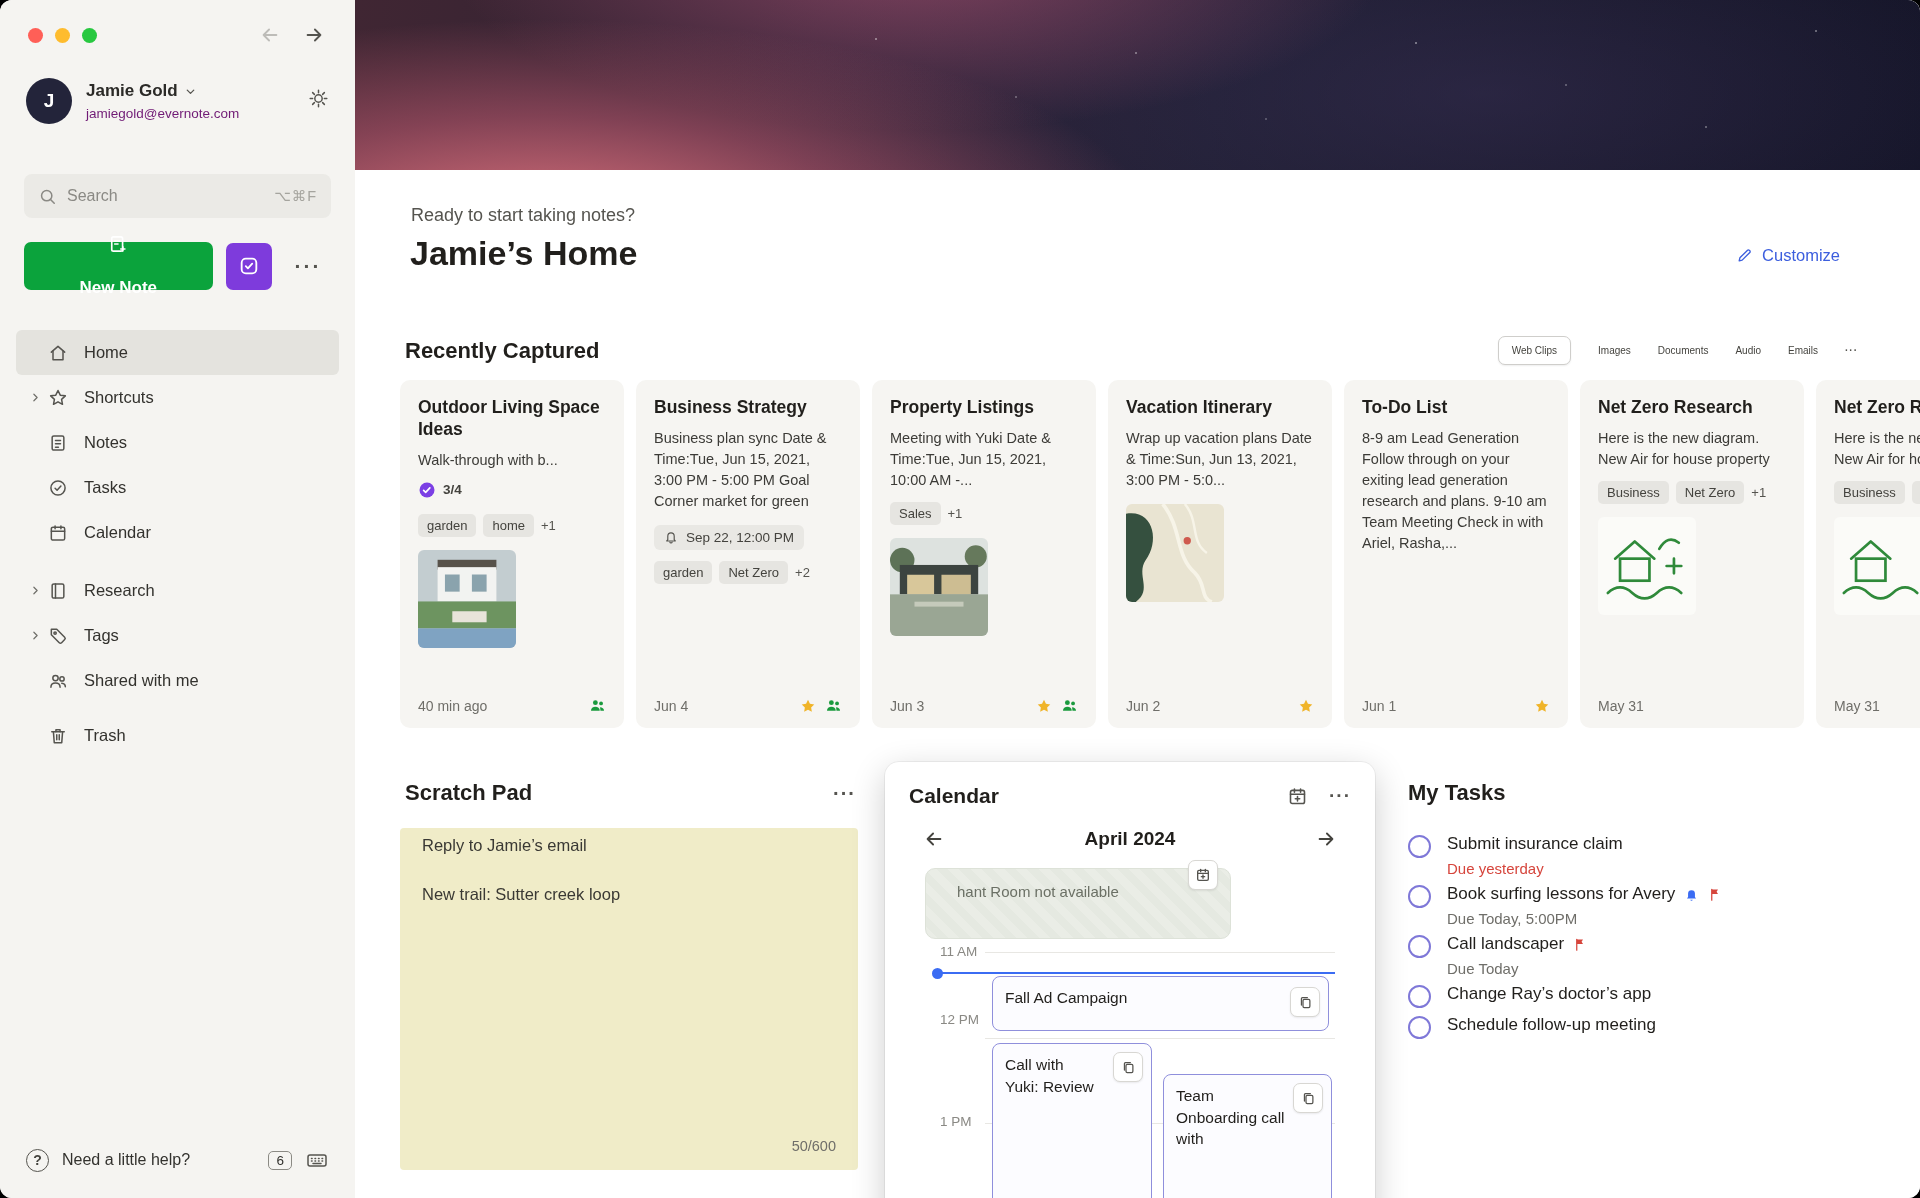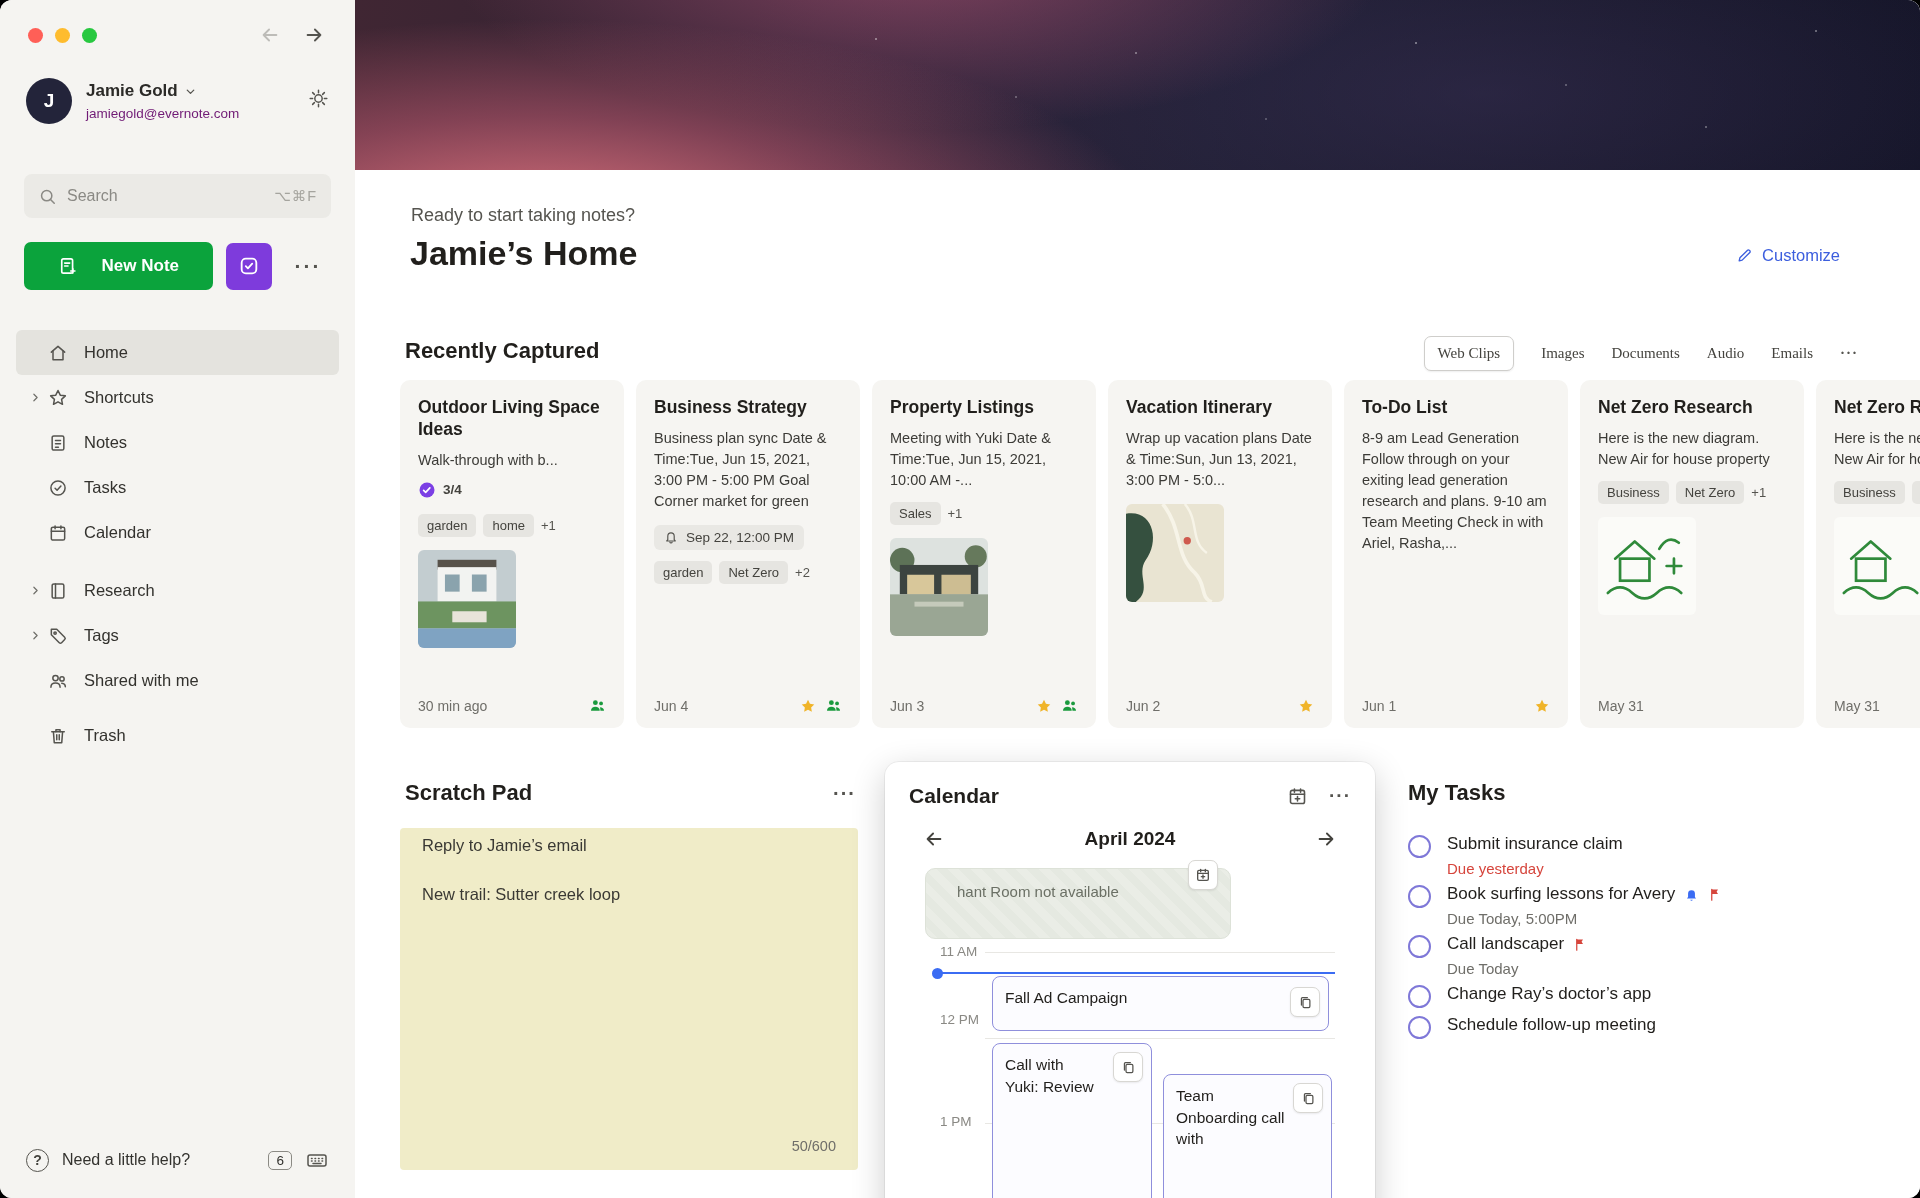--- a/index.html
+++ b/index.html
@@ -24,21 +24,21 @@
   .user-name .icon{color:#55544f;}
   .user-email{font-size:13.5px;color:#701a75;margin-top:5px;}
   .gear-btn{margin-left:auto;color:#55544f;padding-top:10px;}
 
   .searchbox{position:absolute;top:174px;left:24px;right:24px;height:44px;background:#ebeae6;border-radius:8px;display:flex;align-items:center;padding:0 14px;box-sizing:border-box;}
   .searchbox .icon{color:#8a8984;}
   .search-label{font-size:16px;color:#8a8984;margin-left:10px;}
   .search-kbd{margin-left:auto;font-size:14.5px;color:#a5a49e;letter-spacing:1px;}
 
   .actions{position:absolute;top:242px;left:24px;right:24px;display:flex;gap:13px;align-items:center;}
-  .btn-new{height:48px;width:192px;background:#0ba33c;border-radius:7px;color:#fff;font-size:17px;font-weight:700;display:flex;align-items:center;justify-content:center;gap:24px;box-sizing:border-box;}
+  .btn-new{height:48px;width:192px;background:#0ba33c;border-radius:7px;color:#fff;font-size:17px;font-weight:700;display:flex;align-items:center;justify-content:center;gap:24px;box-sizing:border-box;flex-direction:column;}
   .btn-task{width:47px;height:47px;background:#7e3bdc;border-radius:7px;color:#fff;display:flex;align-items:center;justify-content:center;}
   .btn-more{width:47px;height:47px;border-radius:7px;color:#55544f;display:flex;align-items:center;justify-content:center;font-size:21px;letter-spacing:2px;font-weight:700;}
 
   .nav{position:absolute;top:330px;left:16px;right:16px;}
   .nav-item{height:45px;display:flex;align-items:center;border-radius:6px;padding:0 6px;color:#33322e;font-size:16.5px;}
   .nav-item.selected{background:#e4e3de;}
   .nav-gutter{width:26px;display:flex;justify-content:center;color:#6f6e69;}
   .nav-icon{width:32px;color:#55544f;display:flex;}
   .nav-label{margin-left:4px;white-space:nowrap;}
   .gap-md{margin-top:13px;}
@@ -61,21 +61,21 @@
     box-shadow:520px 38px 0 0 rgba(255,255,255,.5), 660px 96px 0 0 rgba(255,255,255,.35),
     780px 52px 0 0 rgba(255,255,255,.45), 910px 118px 0 0 rgba(255,255,255,.3),
     1060px 42px 0 0 rgba(255,255,255,.5), 1210px 84px 0 0 rgba(255,255,255,.35),
     1350px 126px 0 0 rgba(255,255,255,.4), 1460px 30px 0 0 rgba(255,255,255,.45);}
 
   .subtitle{position:absolute;top:205px;left:56px;font-size:18px;color:#55544f;}
   .page-title{position:absolute;top:234px;left:55px;font-size:34px;font-weight:700;color:#211f1c;}
   .customize{position:absolute;top:246px;right:80px;display:flex;gap:9px;color:#3c5ede;font-size:16.5px;align-items:center;font-weight:500;}
 
   .recent-title{position:absolute;top:338px;left:50px;font-size:22px;font-weight:700;}
-  .filters{position:absolute;top:336px;right:62px;display:flex;align-items:center;gap:27px;font-size:15px;color:#44433e;font-family:Liberation Serif, serif;}
+  .filters{position:absolute;top:336px;right:62px;display:flex;align-items:center;gap:27px;font-size:10px;color:#44433e;}
   .filter.selected{border:1px solid #cfcecb;background:#fff;border-radius:7px;padding:8px 13px;box-shadow:0 1px 2px rgba(0,0,0,.07);}
   .filters-more{color:#55544f;font-weight:700;letter-spacing:1px;}
 
   .cards{position:absolute;top:380px;left:45px;right:0;height:348px;display:flex;gap:12px;overflow:hidden;}
   .card{flex:0 0 224px;background:#f6f5f2;border-radius:10px;padding:17px 18px;position:relative;box-sizing:border-box;}
   .card-title{font-size:17.5px;font-weight:700;line-height:1.25;}
   .card-snippet{margin-top:9px;font-size:14.5px;line-height:1.45;color:#3c3b37;}
   .chip-progress{display:inline-flex;align-items:center;gap:7px;margin-top:10px;font-size:13.5px;color:#44433e;font-weight:600;}
   .chip-reminder{display:inline-flex;align-items:center;gap:8px;background:#e9e8e4;border-radius:6px;padding:5px 10px;font-size:13.5px;color:#44433e;margin-top:13px;}
   .chip-reminder .icon{color:#55544f;}
@@ -383,21 +383,21 @@
               <rect x="16" y="8" width="48" height="8" fill="#57524a"></rect>
               <rect x="16" y="14" width="48" height="28" fill="#f2f3f1"></rect>
               <rect x="22" y="20" width="12" height="14" fill="#8aa3ad"></rect>
               <rect x="44" y="20" width="12" height="14" fill="#8aa3ad"></rect>
               <rect x="0" y="42" width="80" height="22" fill="#6d9460"></rect>
               <rect x="0" y="64" width="80" height="16" fill="#7fa3c2"></rect>
               <rect x="28" y="50" width="28" height="9" fill="#e8e4da"></rect>
             </svg>
         </div>
         <div class="card-foot">
-          <span class="card-date">30 min ago</span>
+          <span class="card-date">40 min ago</span>
           <span class="foot-icons">
             <span class="icon">
                 <svg width="17" height="17" viewBox="0 0 24 24" fill="#1a9a3d">
                   <circle cx="9" cy="8" r="3.4"></circle>
                   <path d="M2.8 19.5c0-3.4 2.8-5.6 6.2-5.6s6.2 2.2 6.2 5.6z"></path>
                   <circle cx="17" cy="9" r="2.7"></circle>
                   <path d="M15.6 14.6c3 0 5.6 2 5.6 4.9h-5z"></path>
                 </svg>
               </span>
           </span>

